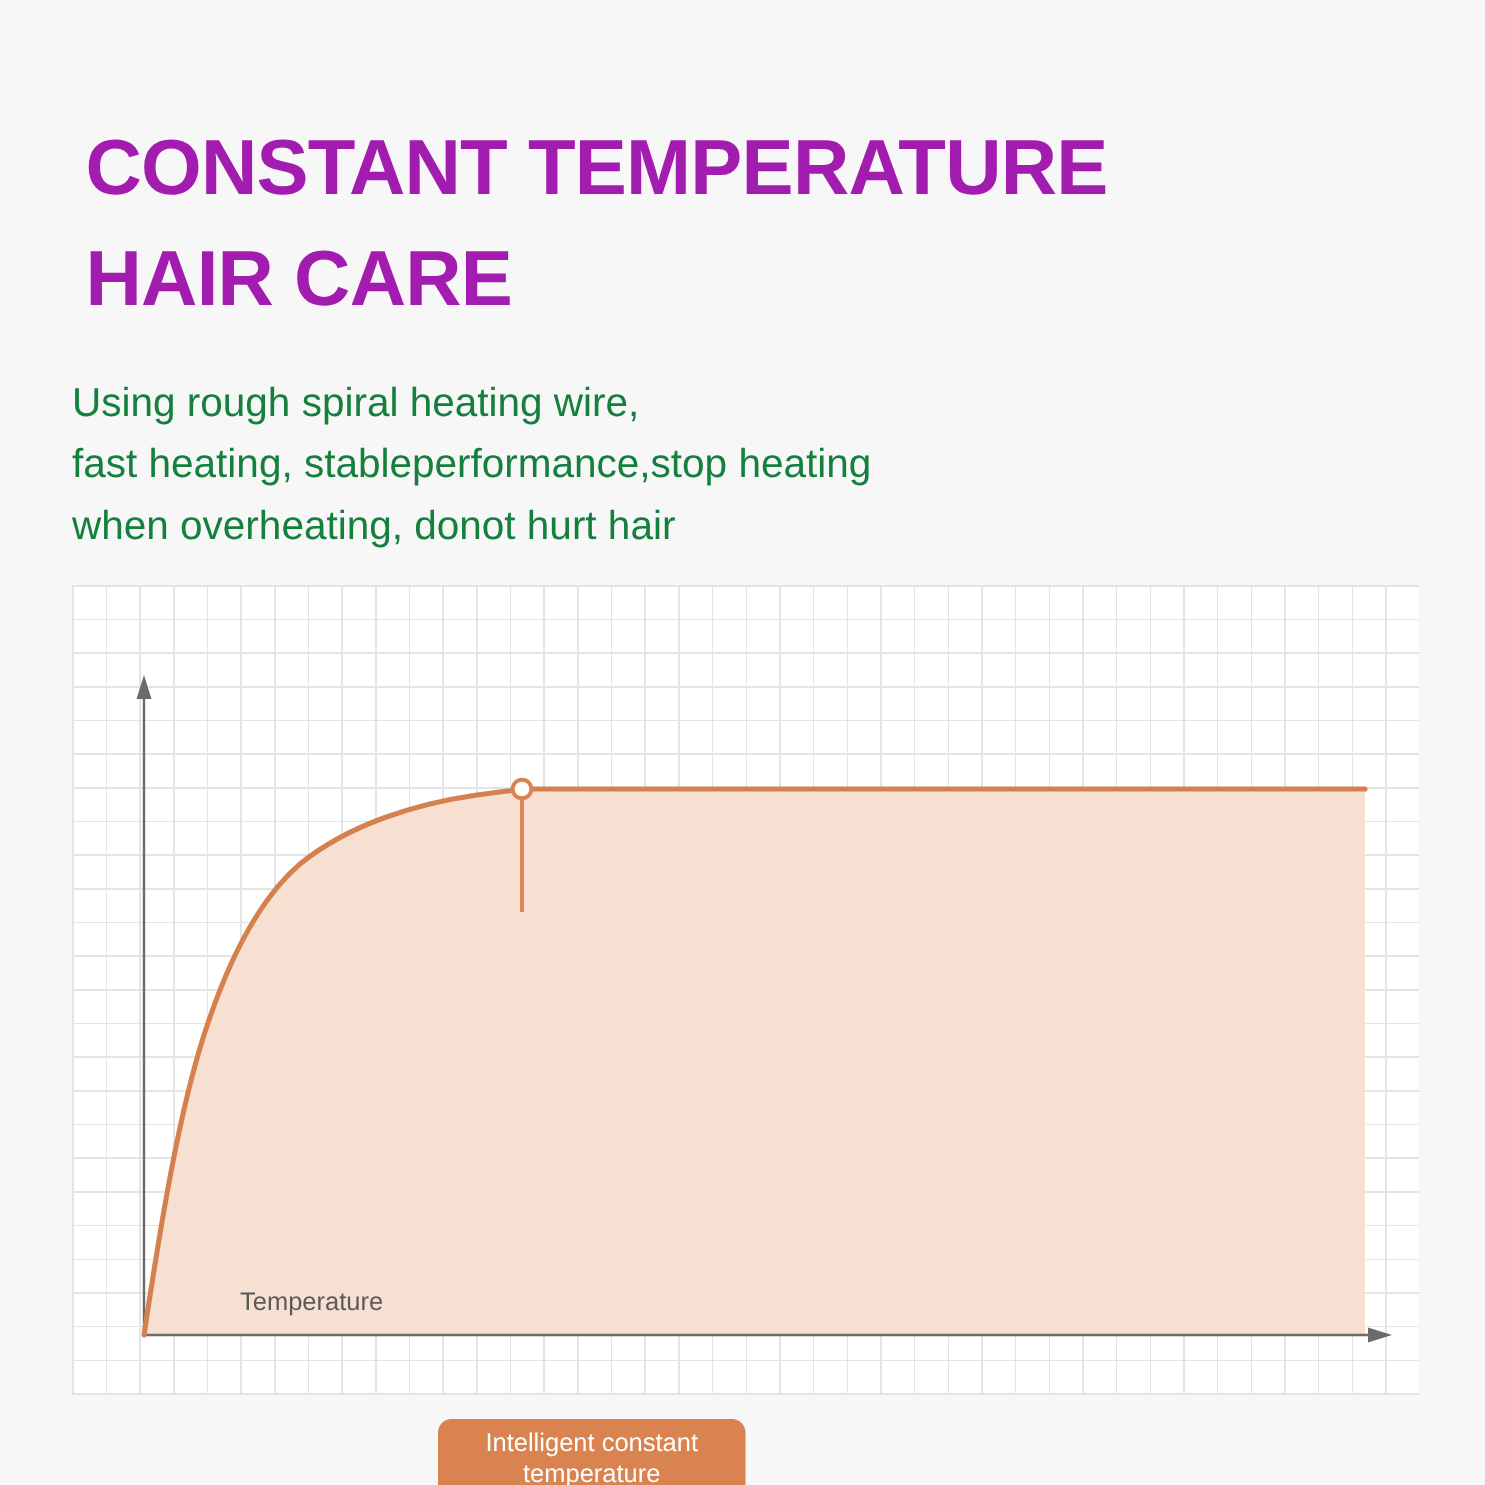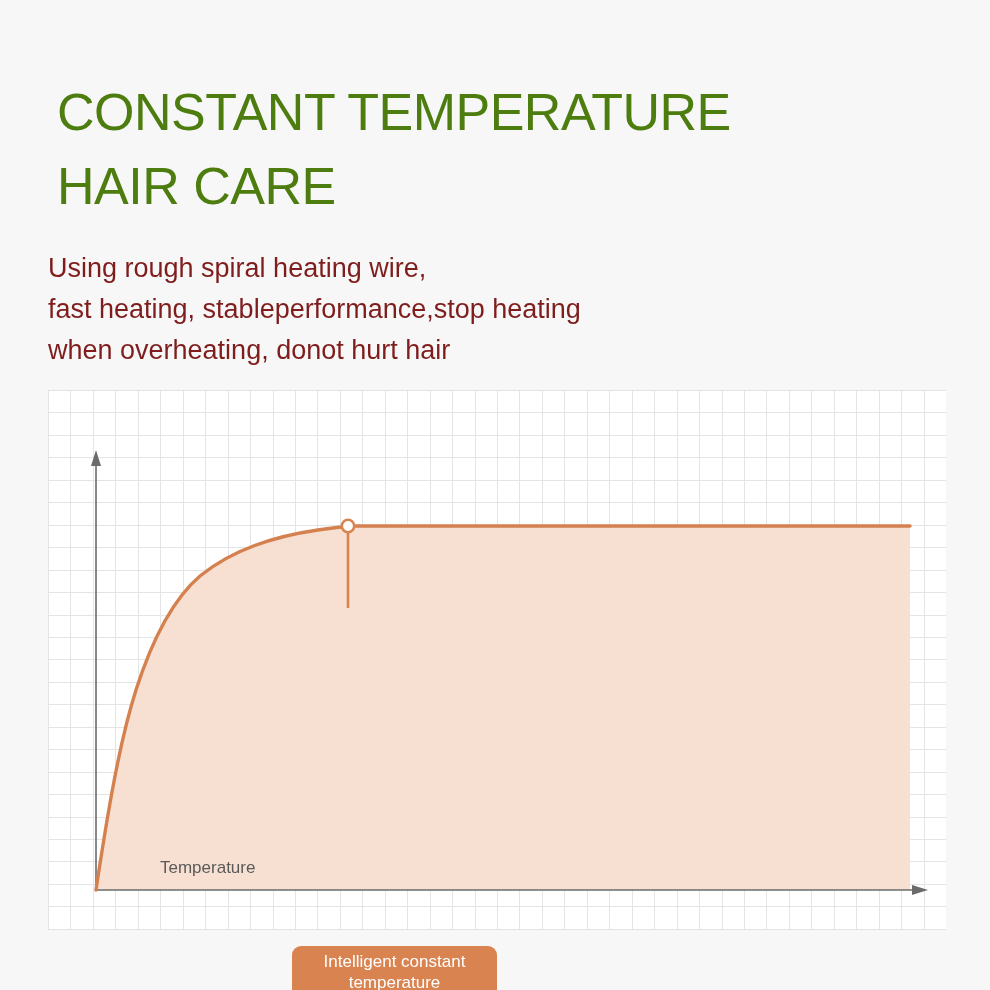--- a/index.html
+++ b/index.html
@@ -18,34 +18,34 @@
     width: 990px;
     height: 990px;
     background: #f7f7f7;
   }
   .title {
     position: absolute;
     left: 57px;
     top: 76px;
     width: 860px;
     font-size: 52px;
-    font-weight: normal;
+    font-weight: bold;
     line-height: 1.42;
     letter-spacing: -0.5px;
-    color: #4d7c0f;
+    color: #a21caf;
     white-space: pre-line;
   }
   .subtitle {
     position: absolute;
     left: 48px;
     top: 248px;
     width: 880px;
     font-size: 27px;
     line-height: 1.52;
-    color: #7f1d1d;
+    color: #15803d;
     white-space: pre-line;
   }
   
   .chart-area {
     position: absolute;
     left: 48px;
     top: 390px;
     width: 898px;
     height: 540px;
     background:

